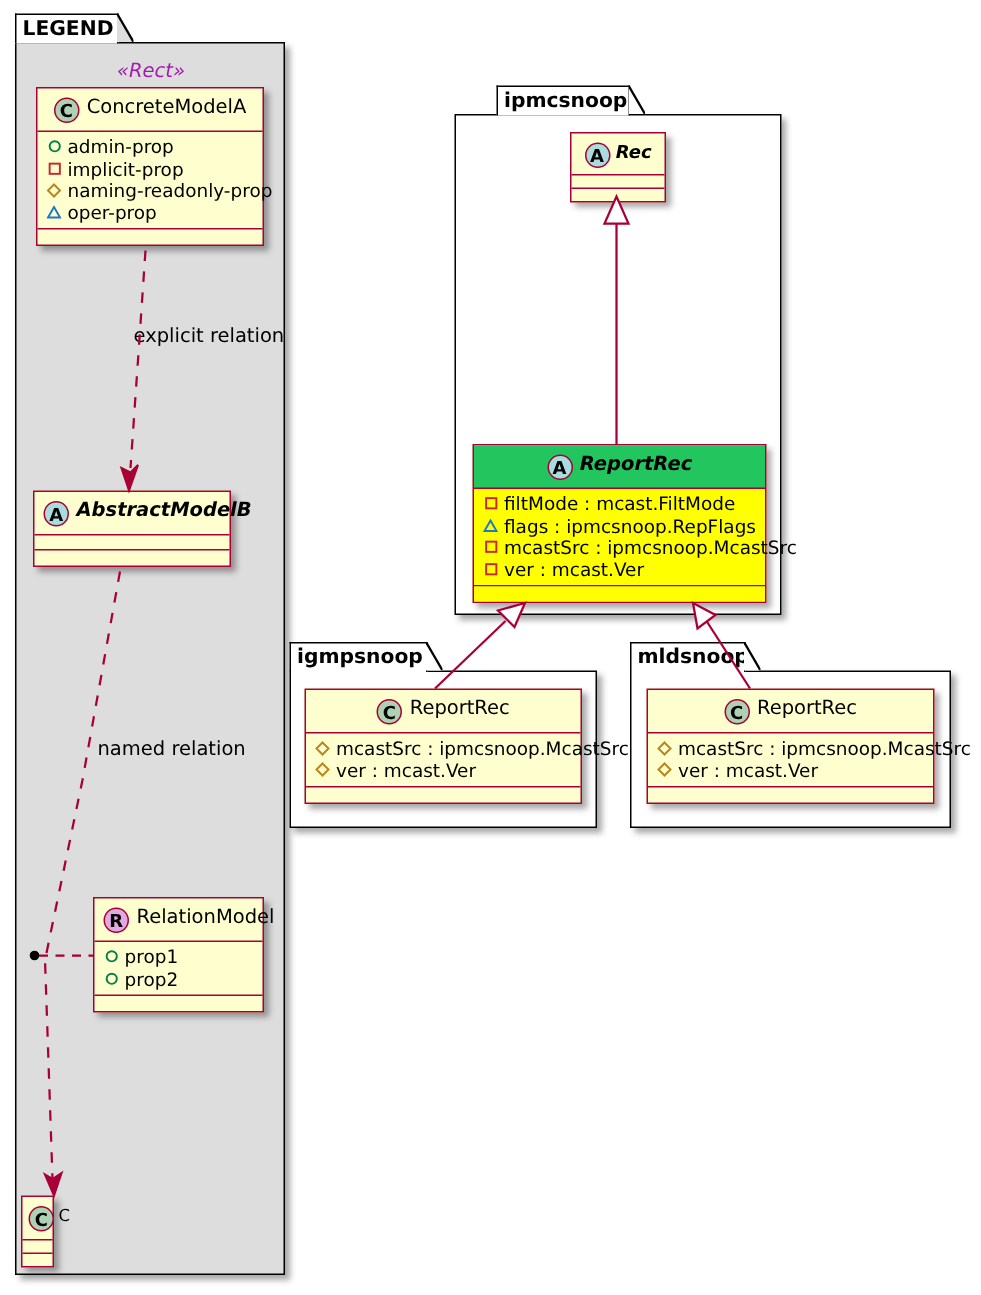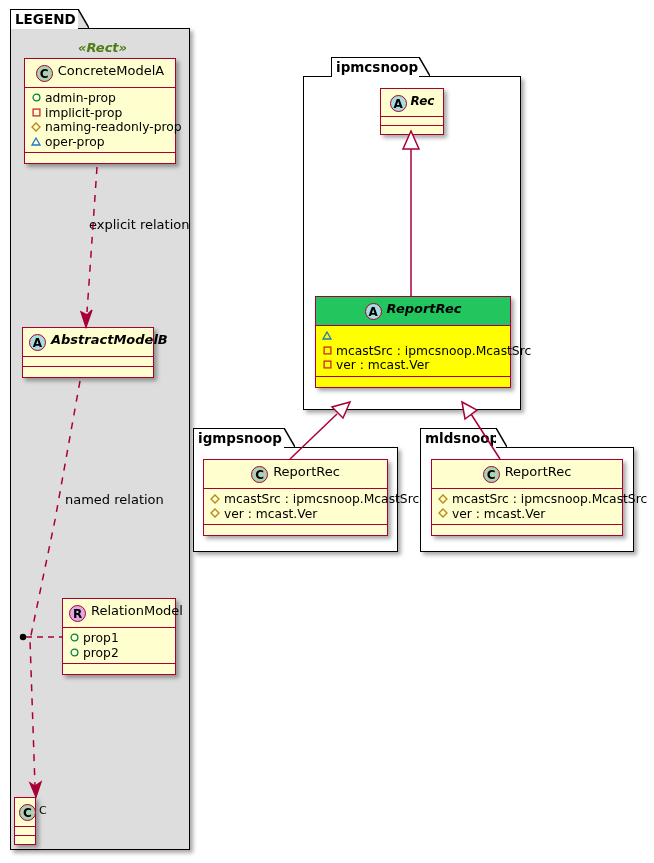--- a/index.html
+++ b/index.html
@@ -106,23 +106,23 @@
     text-align: center;
     margin-right: 3px;
     position: relative;
     top: -1px;
   }
   .sym { display:inline-block; vertical-align: middle; }
 
   .stereo {
     position: absolute;
     font-style: italic;
-    font-weight: bold;
+    font-weight: normal;
     font-size: 13px;
-    color: #4d7c0f;
+    color: #a21caf;
     white-space: nowrap;
   }
   .edge-label {
     position: absolute;
     font-size: 13px;
     color: #000;
     white-space: nowrap;
   }
   svg.overlay {
     position: absolute;
@@ -234,23 +234,28 @@
     <div class="cls-attrs empty" style="height:8px;"></div>
     <div class="cls-methods" style="height:8px;"></div>
   </div>
 
   <div class="cls" style="left:315px; top:296px; width:196px;">
     <div class="cls-head yellow">
       <span class="badge badge-A">A</span><span class="cls-name italic">ReportRec</span>
     </div>
     <div class="cls-attrs" style="background:#FFFF00;">
       <div class="attr-row">
+        <span class="vis"><svg class="sym" width="9" height="9" viewBox="0 0 9 9">
+              <rect x="1.1" y="1.1" width="6.8" height="6.8" fill="none" stroke="#C82930" stroke-width="1.3"></rect>
+            </svg></span><span>filtMode : mcast.FiltMode</span>
+      </div>
+      <div class="attr-row">
         <span class="vis"><svg class="sym" width="10" height="9" viewBox="0 0 10 9">
               <path d="M5,1 L9,8 L1,8 Z" fill="none" stroke="#1F78C8" stroke-width="1.3"></path>
-            </svg></span>
+            </svg></span><span>flags : ipmcsnoop.RepFlags</span>
       </div>
       <div class="attr-row">
         <span class="vis"><svg class="sym" width="9" height="9" viewBox="0 0 9 9">
               <rect x="1.1" y="1.1" width="6.8" height="6.8" fill="none" stroke="#C82930" stroke-width="1.3"></rect>
             </svg></span><span>mcastSrc : ipmcsnoop.McastSrc</span>
       </div>
       <div class="attr-row">
         <span class="vis"><svg class="sym" width="9" height="9" viewBox="0 0 9 9">
               <rect x="1.1" y="1.1" width="6.8" height="6.8" fill="none" stroke="#C82930" stroke-width="1.3"></rect>
             </svg></span><span>ver : mcast.Ver</span>

